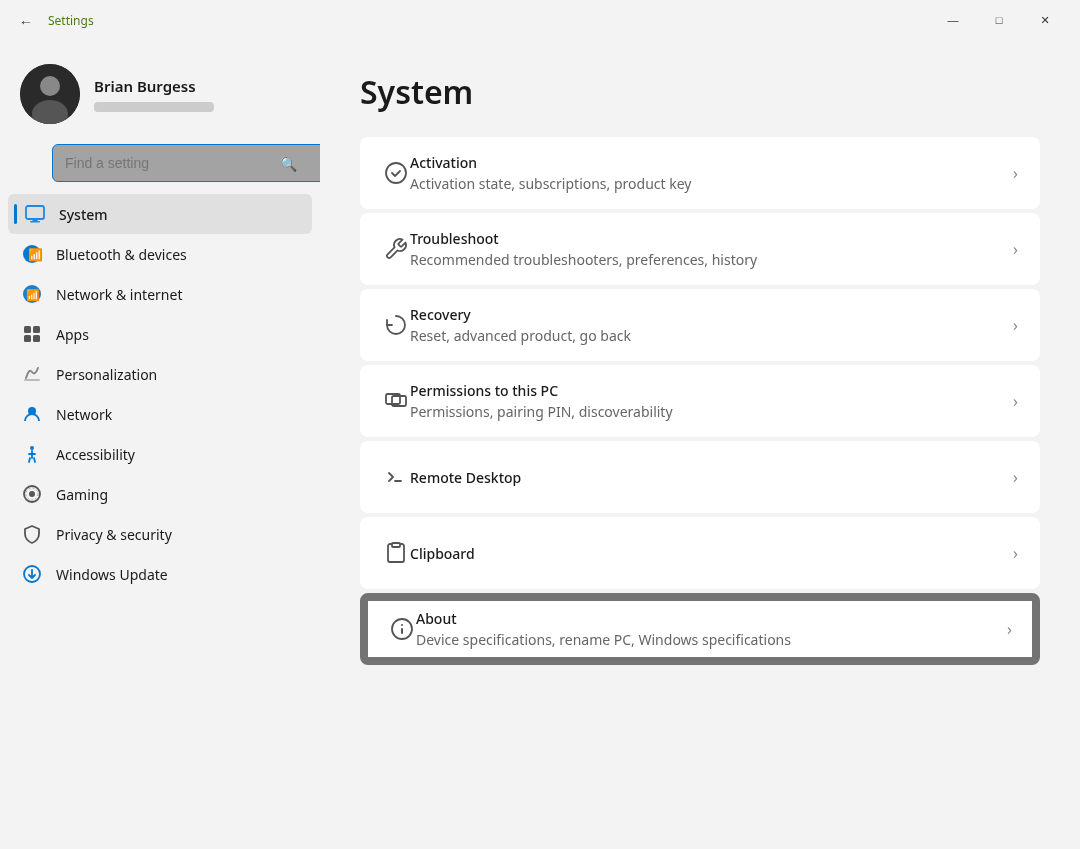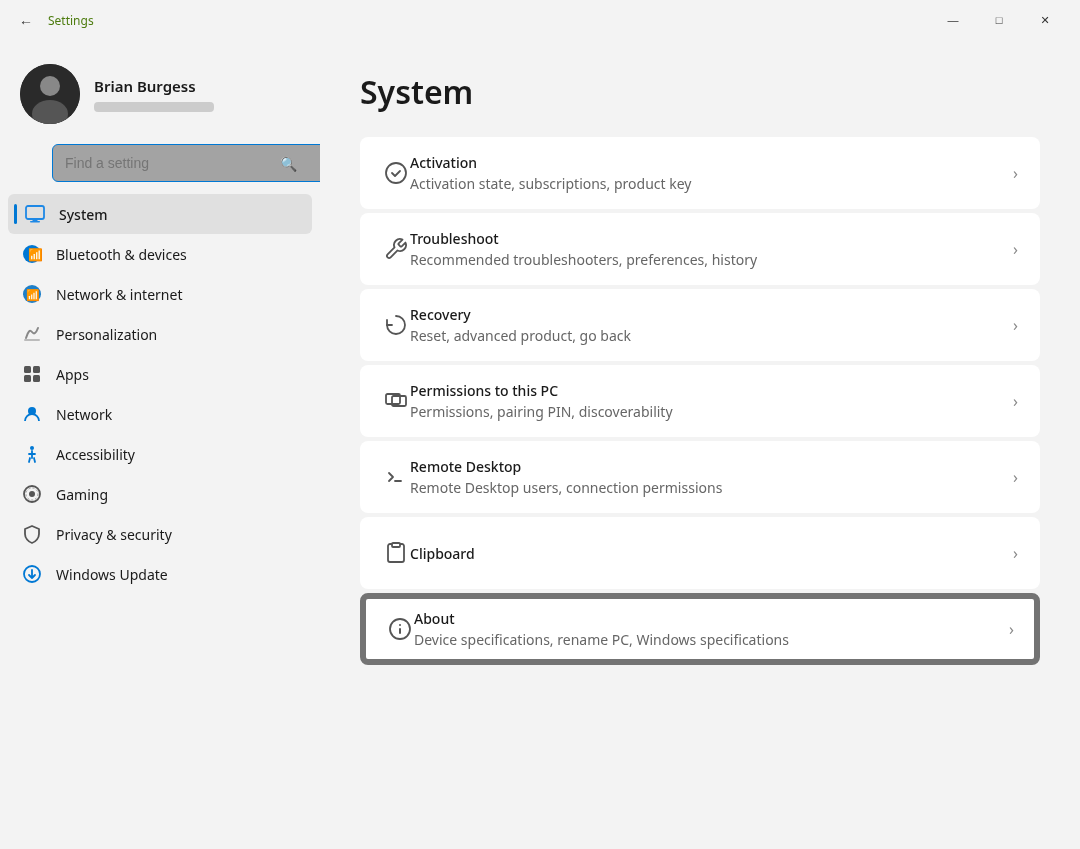--- a/index.html
+++ b/index.html
@@ -191,21 +191,21 @@
       padding: 0 20px;
       display: flex;
       align-items: center;
       gap: 0;
       cursor: pointer;
       min-height: 72px;
       transition: background 0.1s;
       border: 2px solid transparent;
     }
     .setting-item.highlighted {
-      border: 6px solid #737373;
+      border: 8px solid #737373;
       background: white;
     }
 
     .setting-icon {
       width: 28px;
       height: 28px;
       display: flex;
       align-items: center;
       justify-content: center;
       flex-shrink: 0;
@@ -307,42 +307,42 @@
     <div class="nav-icon icon-network">
             <svg width="20" height="20" viewBox="0 0 20 20" fill="none" xmlns="http://www.w3.org/2000/svg">
               <circle cx="10" cy="10" r="9" fill="#1e7fc8"></circle>
               <text x="4.5" y="14.5" font-size="11" fill="white" font-family="sans-serif">📶</text>
             </svg>
           </div>
     <span>Network &amp; internet</span>
   </div>
         <div class="nav-item">
 
+    <div class="nav-icon icon-apps">
+            <svg width="20" height="20" viewBox="0 0 20 20">
+              <rect x="2" y="2" width="7" height="7" rx="1.5" fill="#555"></rect>
+              <rect x="11" y="2" width="7" height="7" rx="1.5" fill="#555"></rect>
+              <rect x="2" y="11" width="7" height="7" rx="1.5" fill="#555"></rect>
+              <rect x="11" y="11" width="7" height="7" rx="1.5" fill="#555"></rect>
+            </svg>
+          </div>
+    <span>Apps</span>
+  </div>
+        <div class="nav-item">
+
     <div class="nav-icon icon-personalization">
             <svg width="20" height="20" viewBox="0 0 20 20" fill="none">
               <path d="M4 14 Q7 4 10 8 Q13 12 16 4" stroke="#888" stroke-width="2" fill="none" stroke-linecap="round"></path>
               <rect x="2" y="15" width="16" height="2" rx="1" fill="#bbb"></rect>
             </svg>
           </div>
     <span>Personalization</span>
   </div>
         <div class="nav-item">
 
-    <div class="nav-icon icon-apps">
-            <svg width="20" height="20" viewBox="0 0 20 20">
-              <rect x="2" y="2" width="7" height="7" rx="1.5" fill="#555"></rect>
-              <rect x="11" y="2" width="7" height="7" rx="1.5" fill="#555"></rect>
-              <rect x="2" y="11" width="7" height="7" rx="1.5" fill="#555"></rect>
-              <rect x="11" y="11" width="7" height="7" rx="1.5" fill="#555"></rect>
-            </svg>
-          </div>
-    <span>Apps</span>
-  </div>
-        <div class="nav-item">
-
     <div class="nav-icon icon-accounts">
             <svg width="20" height="20" viewBox="0 0 20 20">
               <circle cx="10" cy="7" r="4" fill="#0078d4"></circle>
               <path d="M3 17c0-3.866 3.134-7 7-7s7 3.134 7 7" stroke="#0078d4" stroke-width="1.8" fill="none"></path>
             </svg>
           </div>
     <span>Network</span>
   </div>
         <div class="nav-item">
 
@@ -443,21 +443,20 @@
   </div>
         <div class="setting-item">
     <div class="setting-icon">
             <svg width="24" height="24" viewBox="0 0 24 24" fill="none">
               <path d="M5 8l4 4-4 4" stroke="#555" stroke-width="1.8" stroke-linecap="round" stroke-linejoin="round" fill="none"></path>
               <path d="M11 16h6" stroke="#555" stroke-width="1.8" stroke-linecap="round" fill="none"></path>
             </svg>
           </div>
     <div class="setting-text">
       <div class="setting-title">Remote Desktop</div>
-      <div class="setting-desc">Remote Desktop users, connection permissions</div>
     </div>
     <div class="chevron">›</div>
   </div>
         <div class="setting-item">
     <div class="setting-icon">
             <svg width="24" height="24" viewBox="0 0 24 24" fill="none">
               <rect x="8" y="2" width="8" height="4" rx="1" stroke="#555" stroke-width="1.8" fill="none"></rect>
               <path d="M8 3H6a2 2 0 00-2 2v14a2 2 0 002 2h12a2 2 0 002-2V5a2 2 0 00-2-2h-2" stroke="#555" stroke-width="1.8" fill="none"></path>
             </svg>
           </div>

